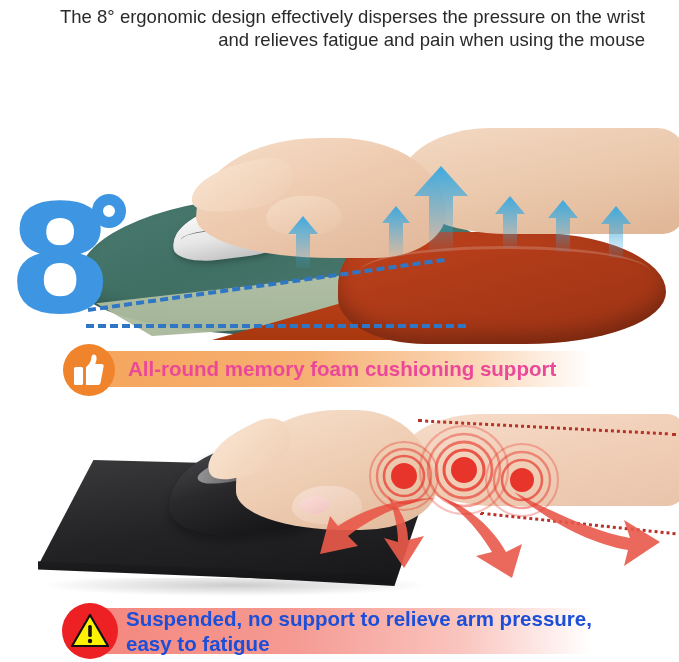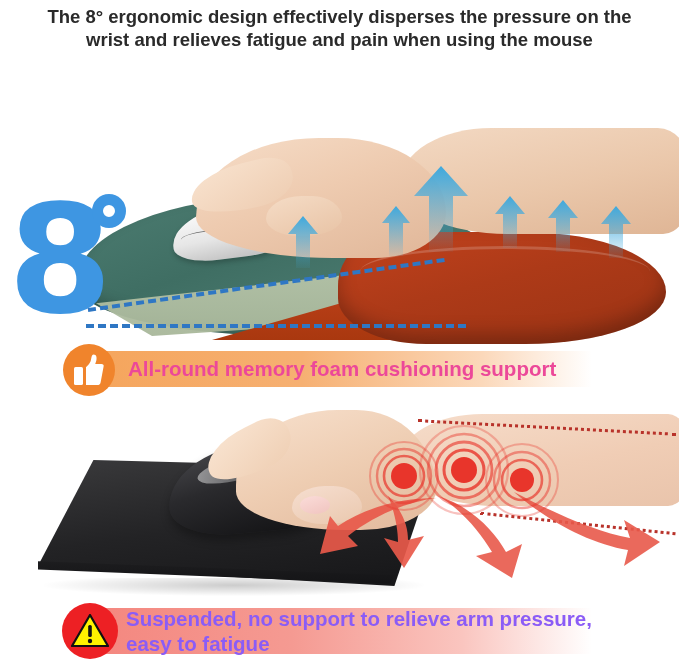--- a/index.html
+++ b/index.html
@@ -18,28 +18,27 @@
     text-align:center;
     font-size:45px;
     line-height:52px;
     font-weight:bold;
     color:#2573c0;
     letter-spacing:-0.5px;
     margin-top:2px;
     font-family:"Liberation Sans", sans-serif;
   }
   .subtitle{
-    text-align:center;
+    text-align:right;
     font-size:18.5px;
     line-height:23px;
     color:#2a2a2a;
     margin-top:5px;
     padding:0 34px;
     font-family:"Liberation Sans", sans-serif;
-    font-weight:bold;
   }
 
   
   .panel1{position:absolute;left:0;top:118px;width:679px;height:222px;}
 
   .num8wrap{position:absolute;left:8px;top:72px;width:120px;height:140px;z-index:9;}
   .num8{
     font-size:150px;line-height:140px;font-weight:bold;
     color:#3e96e2;
     font-family:"DejaVu Sans", sans-serif;
@@ -256,21 +255,21 @@
 
   
   .bannerR{
     position:absolute;left:92px;top:608px;width:500px;height:46px;
     background:linear-gradient(90deg,#f4877f 0%,#f59a92 40%,#fac5bf 74%,#ffffff 100%);
     z-index:4;
   }
   .bannerRText{
     position:absolute;left:126px;top:604px;width:540px;height:54px;
     display:flex;align-items:center;
-    font-size:20.5px;font-weight:bold;color:#8b5cf6;line-height:25px;
+    font-size:20.5px;font-weight:bold;color:#1d4ed8;line-height:25px;
     z-index:6;
   }
   .warnCircle{
     position:absolute;left:62px;top:603px;width:56px;height:56px;
     border-radius:50%;
     background:#ed2024;
     z-index:7;
   }
   .warnCircle svg{position:absolute;left:9px;top:11px;}
 </style>

